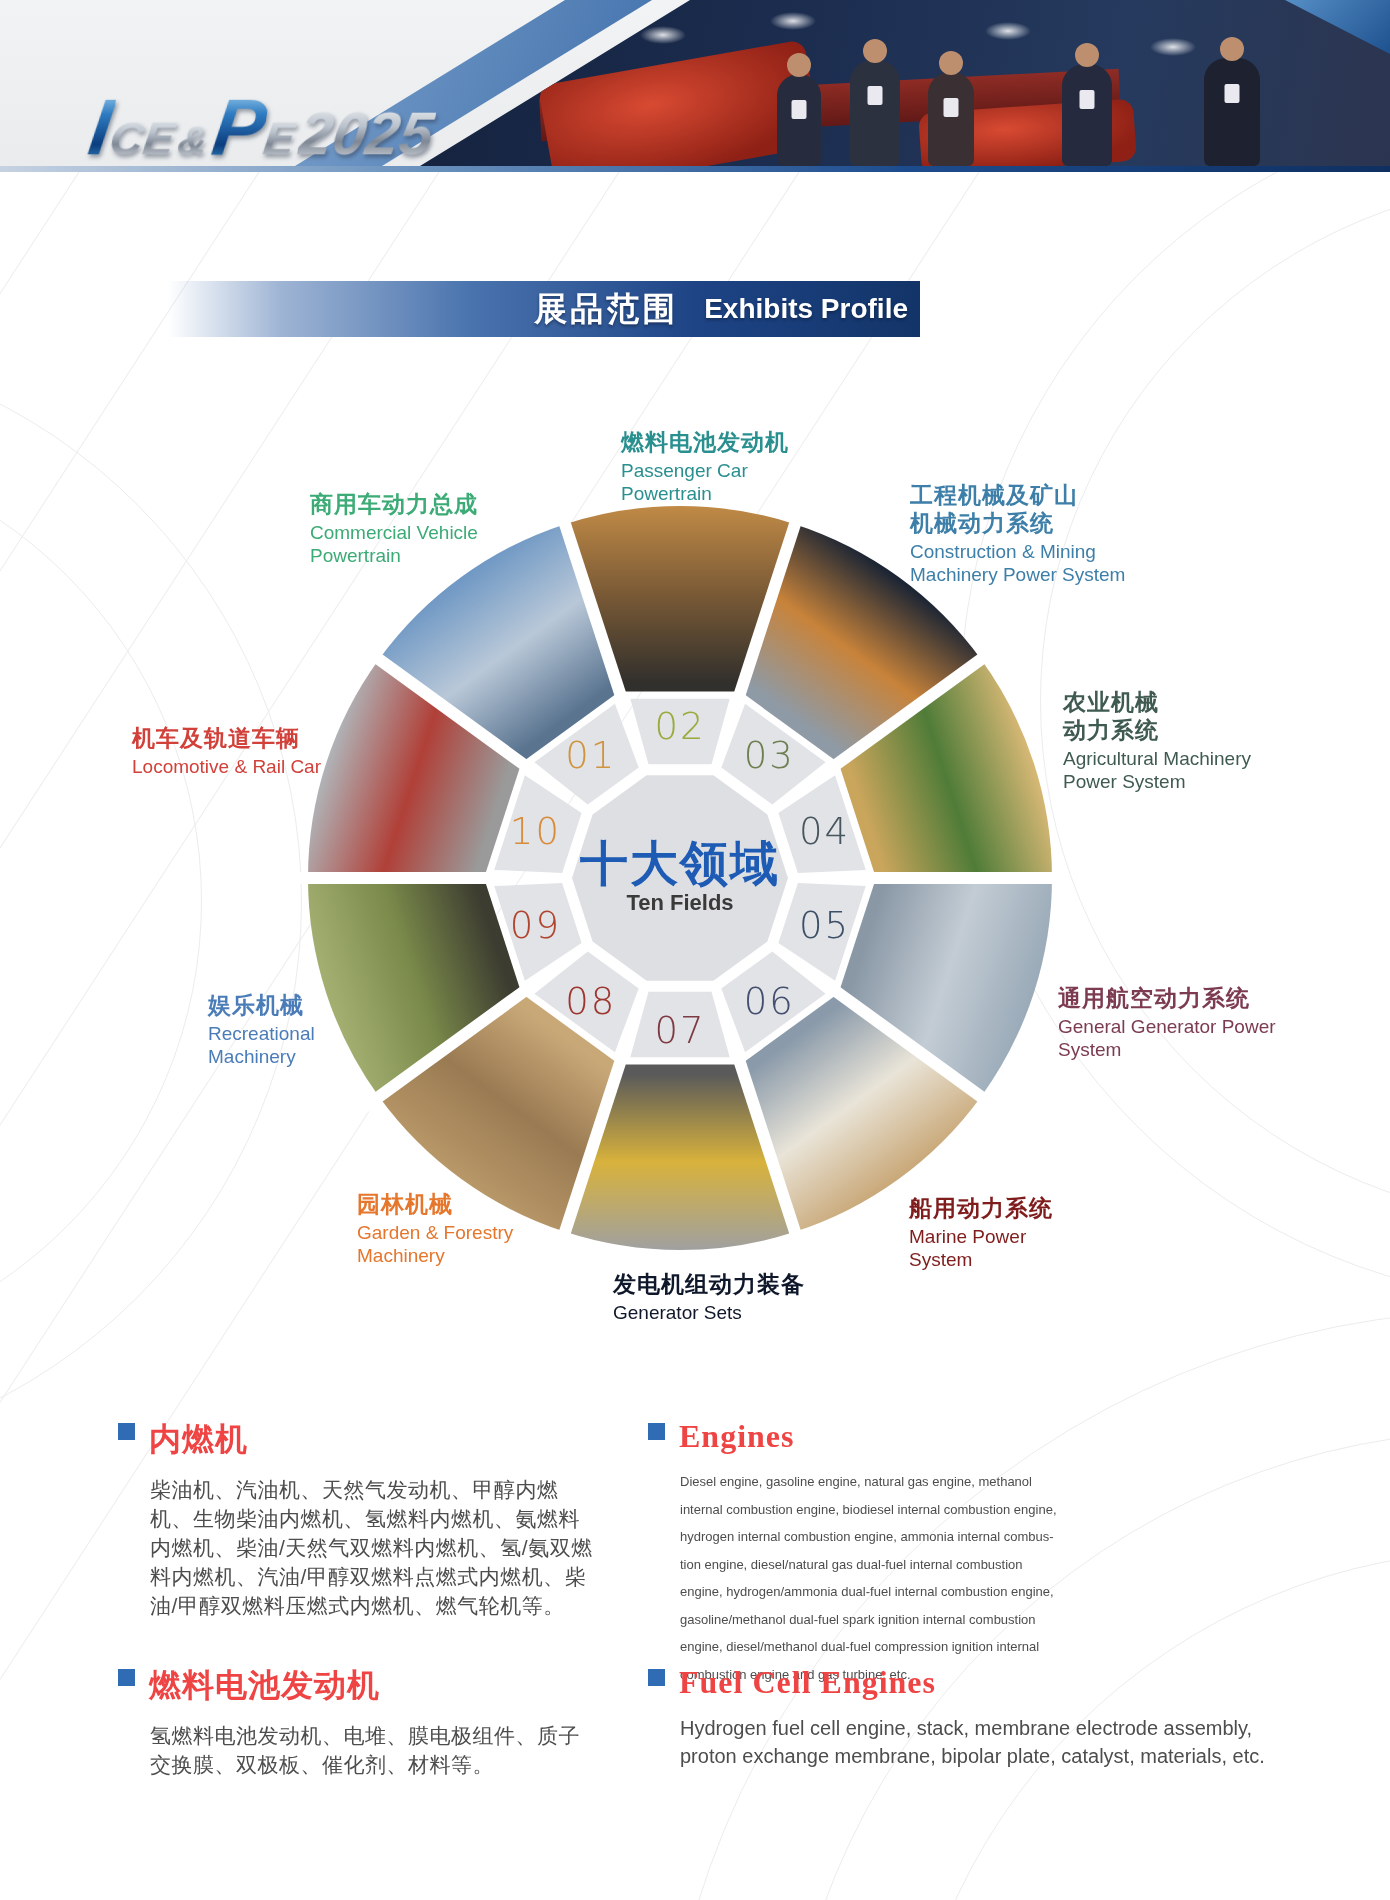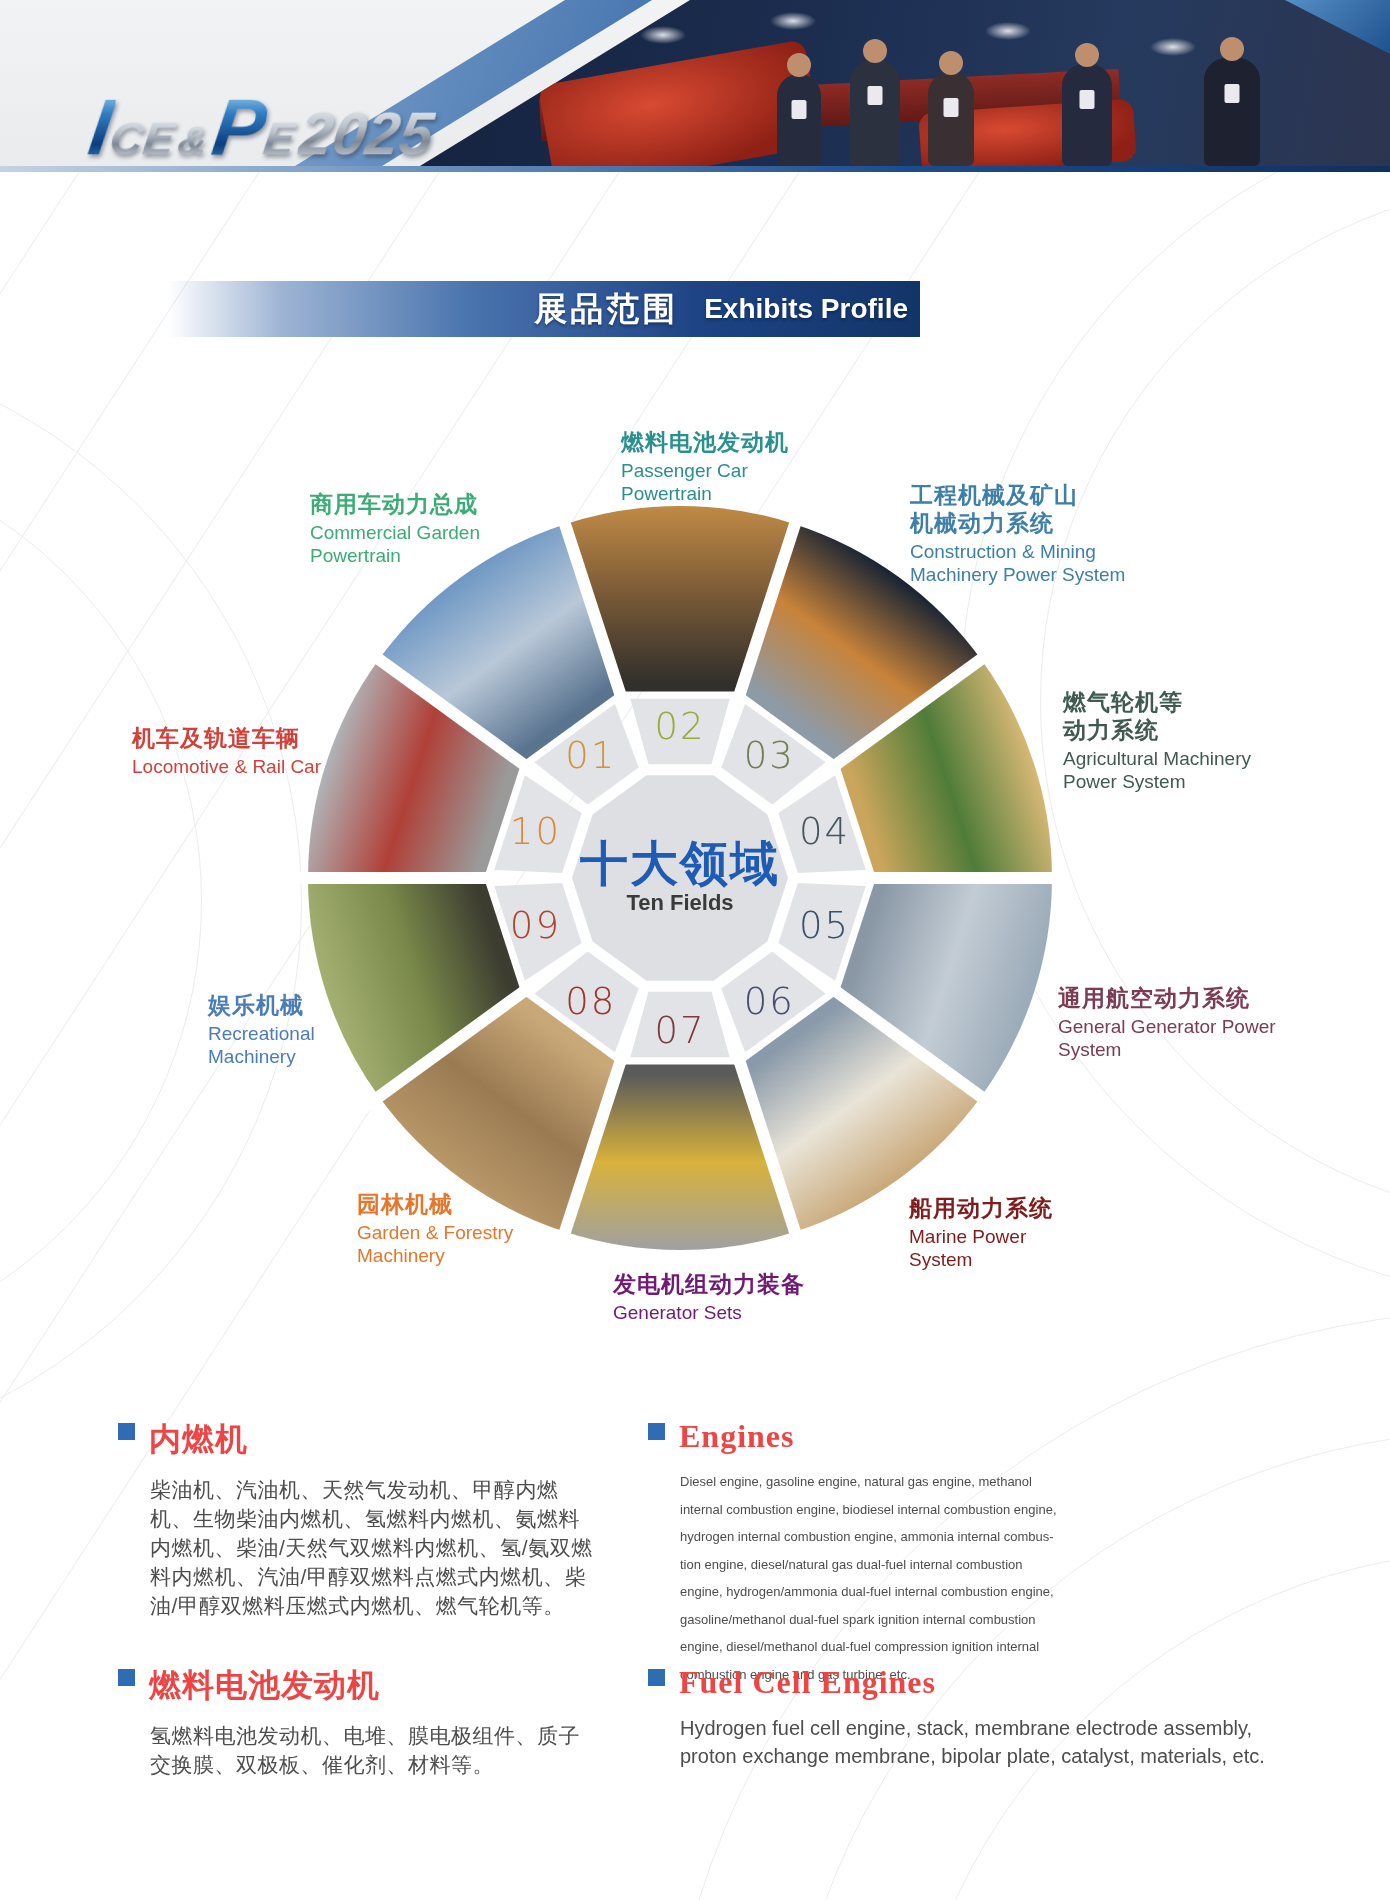--- a/index.html
+++ b/index.html
@@ -236,51 +236,51 @@
       <line x1="232.9" y1="274.5" x2="61.4" y2="149.9" stroke="#ffffff" stroke-width="12"></line>
       <polygon points="418.4,282.3 472.4,321.5 493.0,385.0 472.4,448.5 418.4,487.7 351.6,487.7 297.6,448.5 277.0,385.0 297.6,321.5 351.6,282.3" fill="#dddfe2"></polygon>
     </svg>
   <div class="wheel-center-label">
     <div class="wc-zh">十大领域</div>
     <div class="wc-en">Ten Fields</div>
   </div>
 
   <div class="fl lp1" style="color: rgb(60, 171, 118);">
       <div class="lab-zh">商用车动力总成</div>
-      <div class="lab-en">Commercial Garden
+      <div class="lab-en">Commercial Vehicle
 Powertrain</div>
     </div>
   <div class="fl lp2" style="color: rgb(42, 143, 143);">
       <div class="lab-zh">燃料电池发动机</div>
       <div class="lab-en">Passenger Car
 Powertrain</div>
     </div>
   <div class="fl lp3" style="color: rgb(61, 127, 168);">
       <div class="lab-zh">工程机械及矿山
 机械动力系统</div>
       <div class="lab-en">Construction &amp; Mining
 Machinery Power System</div>
     </div>
   <div class="fl lp4" style="color: rgb(63, 90, 81);">
-      <div class="lab-zh">燃气轮机等
+      <div class="lab-zh">农业机械
 动力系统</div>
       <div class="lab-en">Agricultural Machinery
 Power System</div>
     </div>
   <div class="fl lp5" style="color: rgb(124, 59, 80);">
       <div class="lab-zh">通用航空动力系统</div>
       <div class="lab-en">General Generator Power
 System</div>
     </div>
   <div class="fl lp6" style="color: #7f1d1d;">
       <div class="lab-zh">船用动力系统</div>
       <div class="lab-en">Marine Power
 System</div>
     </div>
-  <div class="fl lp7" style="color: #701a75;">
+  <div class="fl lp7" style="color: #0f172a;">
       <div class="lab-zh">发电机组动力装备</div>
       <div class="lab-en">Generator Sets</div>
     </div>
   <div class="fl lp8" style="color: rgb(229, 118, 44);">
       <div class="lab-zh">园林机械</div>
       <div class="lab-en">Garden &amp; Forestry
 Machinery</div>
     </div>
   <div class="fl lp9" style="color: rgb(74, 124, 184);">
       <div class="lab-zh">娱乐机械</div>

